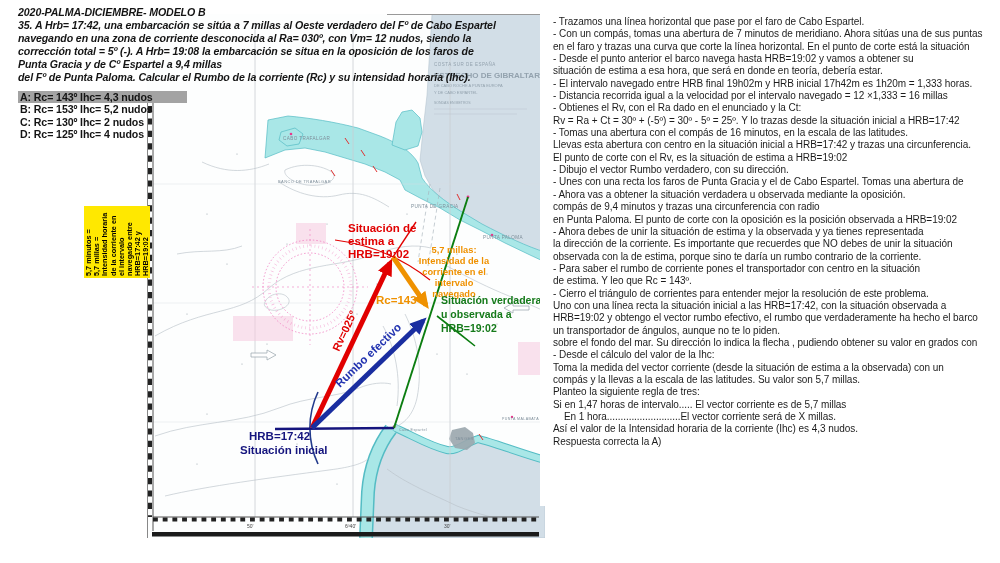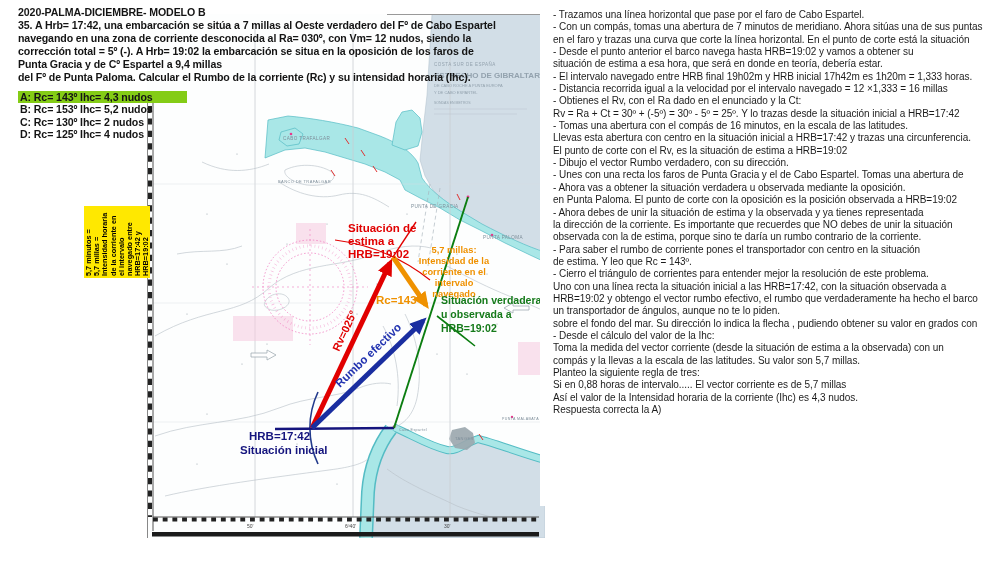--- a/index.html
+++ b/index.html
@@ -5,39 +5,39 @@
   html,body{margin:0;padding:0;}
   body{width:1000px;height:563px;position:relative;background:#ffffff;overflow:hidden;
        font-family:"Liberation Sans",sans-serif;}
 
   
   #map{position:absolute;left:147px;top:14px;width:398px;height:524px;}
   #map svg{display:block;}
 
   
   #header{position:absolute;left:18px;top:6px;width:560px;color:#141414;font-weight:bold;
-          font-size:10.6px;line-height:13px;letter-spacing:-0.1px;white-space:nowrap;}
+          font-size:10.6px;line-height:13px;letter-spacing:-0.1px;white-space:nowrap;font-style:italic;}
   #header .qline{width:max-content;text-align:center;}
   #title{width:max-content;}
 
   
   #options{position:absolute;left:18px;top:91px;font-weight:bold;font-size:10.6px;
            line-height:12.4px;letter-spacing:-0.1px;white-space:nowrap;color:#141414;}
   #options .opt{width:max-content;padding:0 2px;}
-  #options .opt.hl{background:#84cc16;padding-right:34px;}
+  #options .opt.hl{background:#a3a3a3;padding-right:34px;}
 
   
   #sidenote{position:absolute;left:84px;top:278px;width:72px;height:66px;background:#ffe800;
             transform:rotate(-90deg);transform-origin:0 0;font-size:7.3px;font-weight:bold;
             line-height:8.2px;color:#000;padding:1px 0 0 2px;box-sizing:border-box;}
   #sidenote .nline{white-space:nowrap;}
 
   
   #solution{position:absolute;left:540px;top:0;width:460px;height:506px;background:#ffffff;
-            padding:9px 0 0 13px;box-sizing:border-box;font-size:10px;line-height:12.35px;
+            padding:16px 0 0 13px;box-sizing:border-box;font-size:10px;line-height:12.35px;
             color:#1c1c1c;letter-spacing:-0.05px;}
   #solution .sline{white-space:nowrap;width:max-content;}
 </style>
 </head>
 <body>
 
 <div id="map">
 <svg width="398" height="524" viewBox="0 0 398 524">
   <defs>
     <marker id="mr" markerUnits="userSpaceOnUse" markerWidth="17" markerHeight="15" refX="12" refY="7.5" orient="auto">
@@ -237,21 +237,21 @@
   </g>
 </svg>
 </div>
 
 <div id="header">
   <div id="title">2020-PALMA-DICIEMBRE- MODELO B</div>
   <div>
 
   <div class="qline">35. A Hrb= 17:42, una embarcación se sitúa a 7 millas al Oeste verdadero del Fº de Cabo Espartel</div>
       <div class="qline">navegando en una zona de corriente desconocida al Ra= 030º, con Vm= 12 nudos, siendo la</div>
-      <div class="qline">corrección total = 5º (-). A Hrb= 19:02 la embarcación se situa en la oposición de los faros de</div>
+      <div class="qline">corrección total = 5º (-). A Hrb= 19:08 la embarcación se situa en la oposición de los faros de</div>
       <div class="qline">Punta Gracia y de Cº Espartel a 9,4 millas</div>
       <div class="qline">del Fº de Punta Paloma. Calcular el Rumbo de la corriente (Rc) y su intensidad horaria (Ihc).</div>
     </div>
 </div>
 
 <div id="options">
 
 <div class="opt hl"><span>A: Rc= 143º Ihc= 4,3 nudos</span></div>
     <div class="opt"><span>B: Rc= 153º Ihc= 5,2 nudos</span></div>
     <div class="opt"><span>C: Rc= 130º Ihc= 2 nudos</span></div>
@@ -280,31 +280,33 @@
     <div class="sline">- El intervalo navegado entre HRB final 19h02m y HRB inicial 17h42m es 1h20m = 1,333 horas.</div>
     <div class="sline">- Distancia recorrida igual a la velocidad por el intervalo navegado = 12 ×1,333 = 16 millas</div>
     <div class="sline">- Obtienes el Rv, con el Ra dado en el enunciado y la Ct:</div>
     <div class="sline">Rv = Ra + Ct = 30º + (-5º) = 30º - 5º = 25º. Y lo trazas desde la situación inicial a HRB=17:42</div>
     <div class="sline">- Tomas una abertura con el compás de 16 minutos, en la escala de las latitudes.</div>
     <div class="sline">Llevas esta abertura con centro en la situación inicial a HRB=17:42 y trazas una circunferencia.</div>
     <div class="sline">El punto de corte con el Rv, es la situación de estima a HRB=19:02</div>
     <div class="sline">- Dibujo el vector Rumbo verdadero, con su dirección.</div>
     <div class="sline">- Unes con una recta los faros de Punta Gracia y el de Cabo Espartel. Tomas una abertura de</div>
     <div class="sline">- Ahora vas a obtener la situación verdadera u observada mediante la oposición.</div>
+    <div class="sline">compás de 9,4 minutos y trazas una circunferencia con radio</div>
     <div class="sline">en Punta Paloma. El punto de corte con la oposición es la posición observada a HRB=19:02</div>
     <div class="sline">- Ahora debes de unir la situación de estima y la observada y ya tienes representada</div>
     <div class="sline">la dirección de la corriente.  Es importante que recuerdes que NO debes de unir la situación</div>
     <div class="sline">observada con la de estima, porque sino te daría un rumbo contrario de la corriente.</div>
     <div class="sline">- Para saber el rumbo de corriente pones el transportador con centro en la situación</div>
     <div class="sline">de estima. Y leo que Rc = 143º.</div>
     <div class="sline">- Cierro el triángulo de corrientes para entender mejor la resolución de este problema.</div>
     <div class="sline">Uno con una línea recta la situación inicial a las HRB=17:42, con la situación observada a</div>
     <div class="sline">HRB=19:02 y obtengo el vector rumbo efectivo, el rumbo que verdaderamente ha hecho el barco</div>
     <div class="sline">un transportador de ángulos, aunque no te lo piden.</div>
     <div class="sline">sobre el fondo del mar. Su dirección lo indica la flecha , pudiendo obtener su valor en grados con</div>
     <div class="sline">- Desde el cálculo del valor de la Ihc:</div>
     <div class="sline">Toma la medida del vector corriente (desde la situación de estima a la observada) con un</div>
     <div class="sline">compás y la llevas a la escala de las latitudes. Su valor son 5,7 millas.</div>
     <div class="sline">Planteo la siguiente regla de tres:</div>
-    <div class="sline">Si en 0,88 horas de intervalo..... El vector corriente es de 5,7 millas</div>
+    <div class="sline">Si en 1,47 horas de intervalo..... El vector corriente es de 5,7 millas</div>
+    <div class="sline">&nbsp;&nbsp;&nbsp;&nbsp;En 1 hora...........................El vector corriente será de X millas.</div>
     <div class="sline">Así el valor de la Intensidad horaria de la corriente (Ihc) es 4,3 nudos.</div>
     <div class="sline">Respuesta correcta la A)</div>
   </div>
 
 </body></html>

